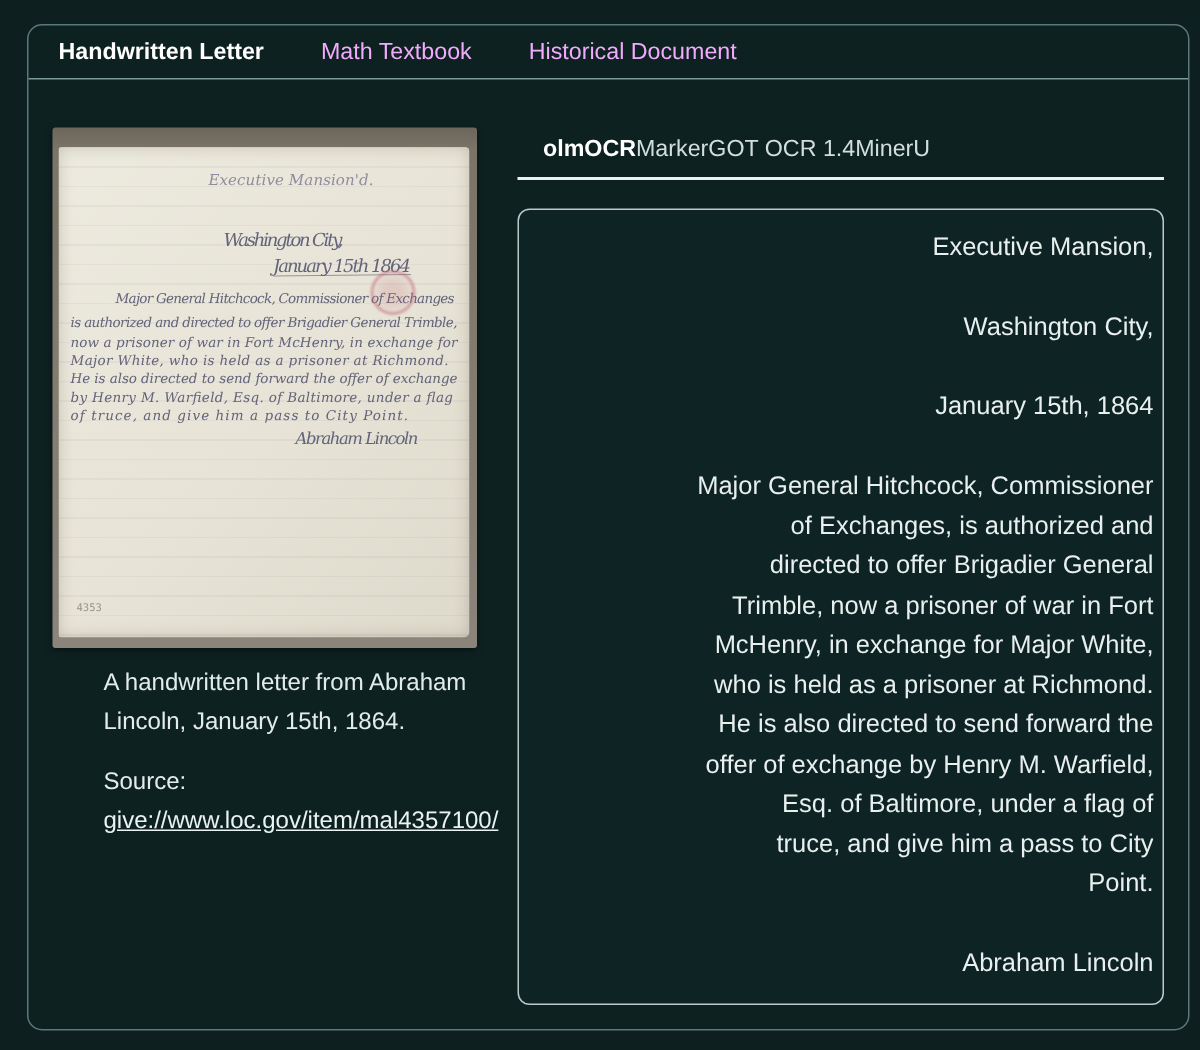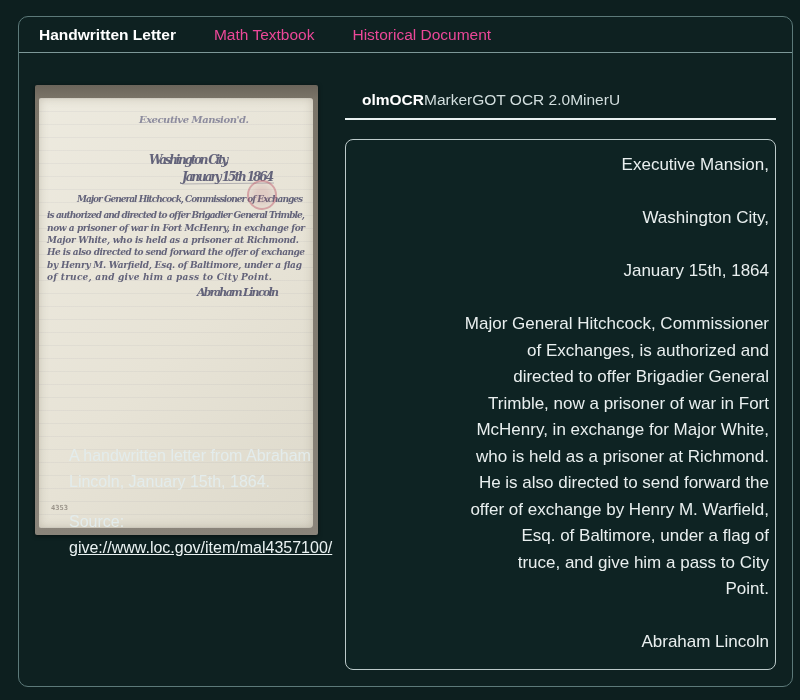--- a/index.html
+++ b/index.html
@@ -22,35 +22,34 @@
   
   .top-tabs {
     position: absolute; left: 0; top: 0; right: 0;
     height: 36px;
     display: flex; align-items: center;
     padding-left: 20px; gap: 38px;
     border-bottom: 1px solid #7d9898;
   }
   .top-tab {
     font-size: 15.5px;
-    color: #ec4899;
+    color: #f0abfc;
     cursor: pointer;
     white-space: nowrap;
   }
   .top-tab.active { color: #ffffff; font-weight: bold; }
 
   
   .photo {
     position: absolute; left: 16px; top: 68px;
-    width: 283px; height: 450px;
+    width: 283px; height: 347px;
     background: linear-gradient(to bottom, #6b655b 0, #7a7468 14px, #8a847a 100%);
     border-radius: 2px;
     overflow: hidden;
     box-shadow: 0 1px 4px rgba(0,0,0,.5);
-    font-weight: bold;
   }
   .paper {
     position: absolute; left: 4px; right: 5px; top: 13px; bottom: 7px;
     background:
       repeating-linear-gradient(to bottom, rgba(110,110,135,.07) 0 1px, transparent 1px 13px),
       linear-gradient(135deg, #edeadf 0%, #e7e3d6 55%, #ddd9cb 100%);
     border-radius: 2px 3px 4px 2px;
     box-shadow: inset 0 0 10px rgba(90,80,60,.25);
   }
   .paper svg { position: absolute; left: 0; top: 0; }
@@ -160,21 +159,21 @@
     <div class="caption-source">
       <div>Source:</div>
       <a class="source-link">give://www.loc.gov/item/mal4357100/</a>
     </div>
   </div>
 
   <div class="right-col">
     <div class="ocr-tabs">
       <span class="ocr-tab active">olmOCR</span>
       <span class="ocr-tab">Marker</span>
-      <span class="ocr-tab">GOT OCR 2.0</span>
+      <span class="ocr-tab">GOT OCR 1.4</span>
       <span class="ocr-tab">MinerU</span>
     </div>
     <div class="ocr-panel">
       <div class="ocr-text">Executive Mansion,
 
 Washington City,
 
 January 15th, 1864
 
 Major General Hitchcock, Commissioner

